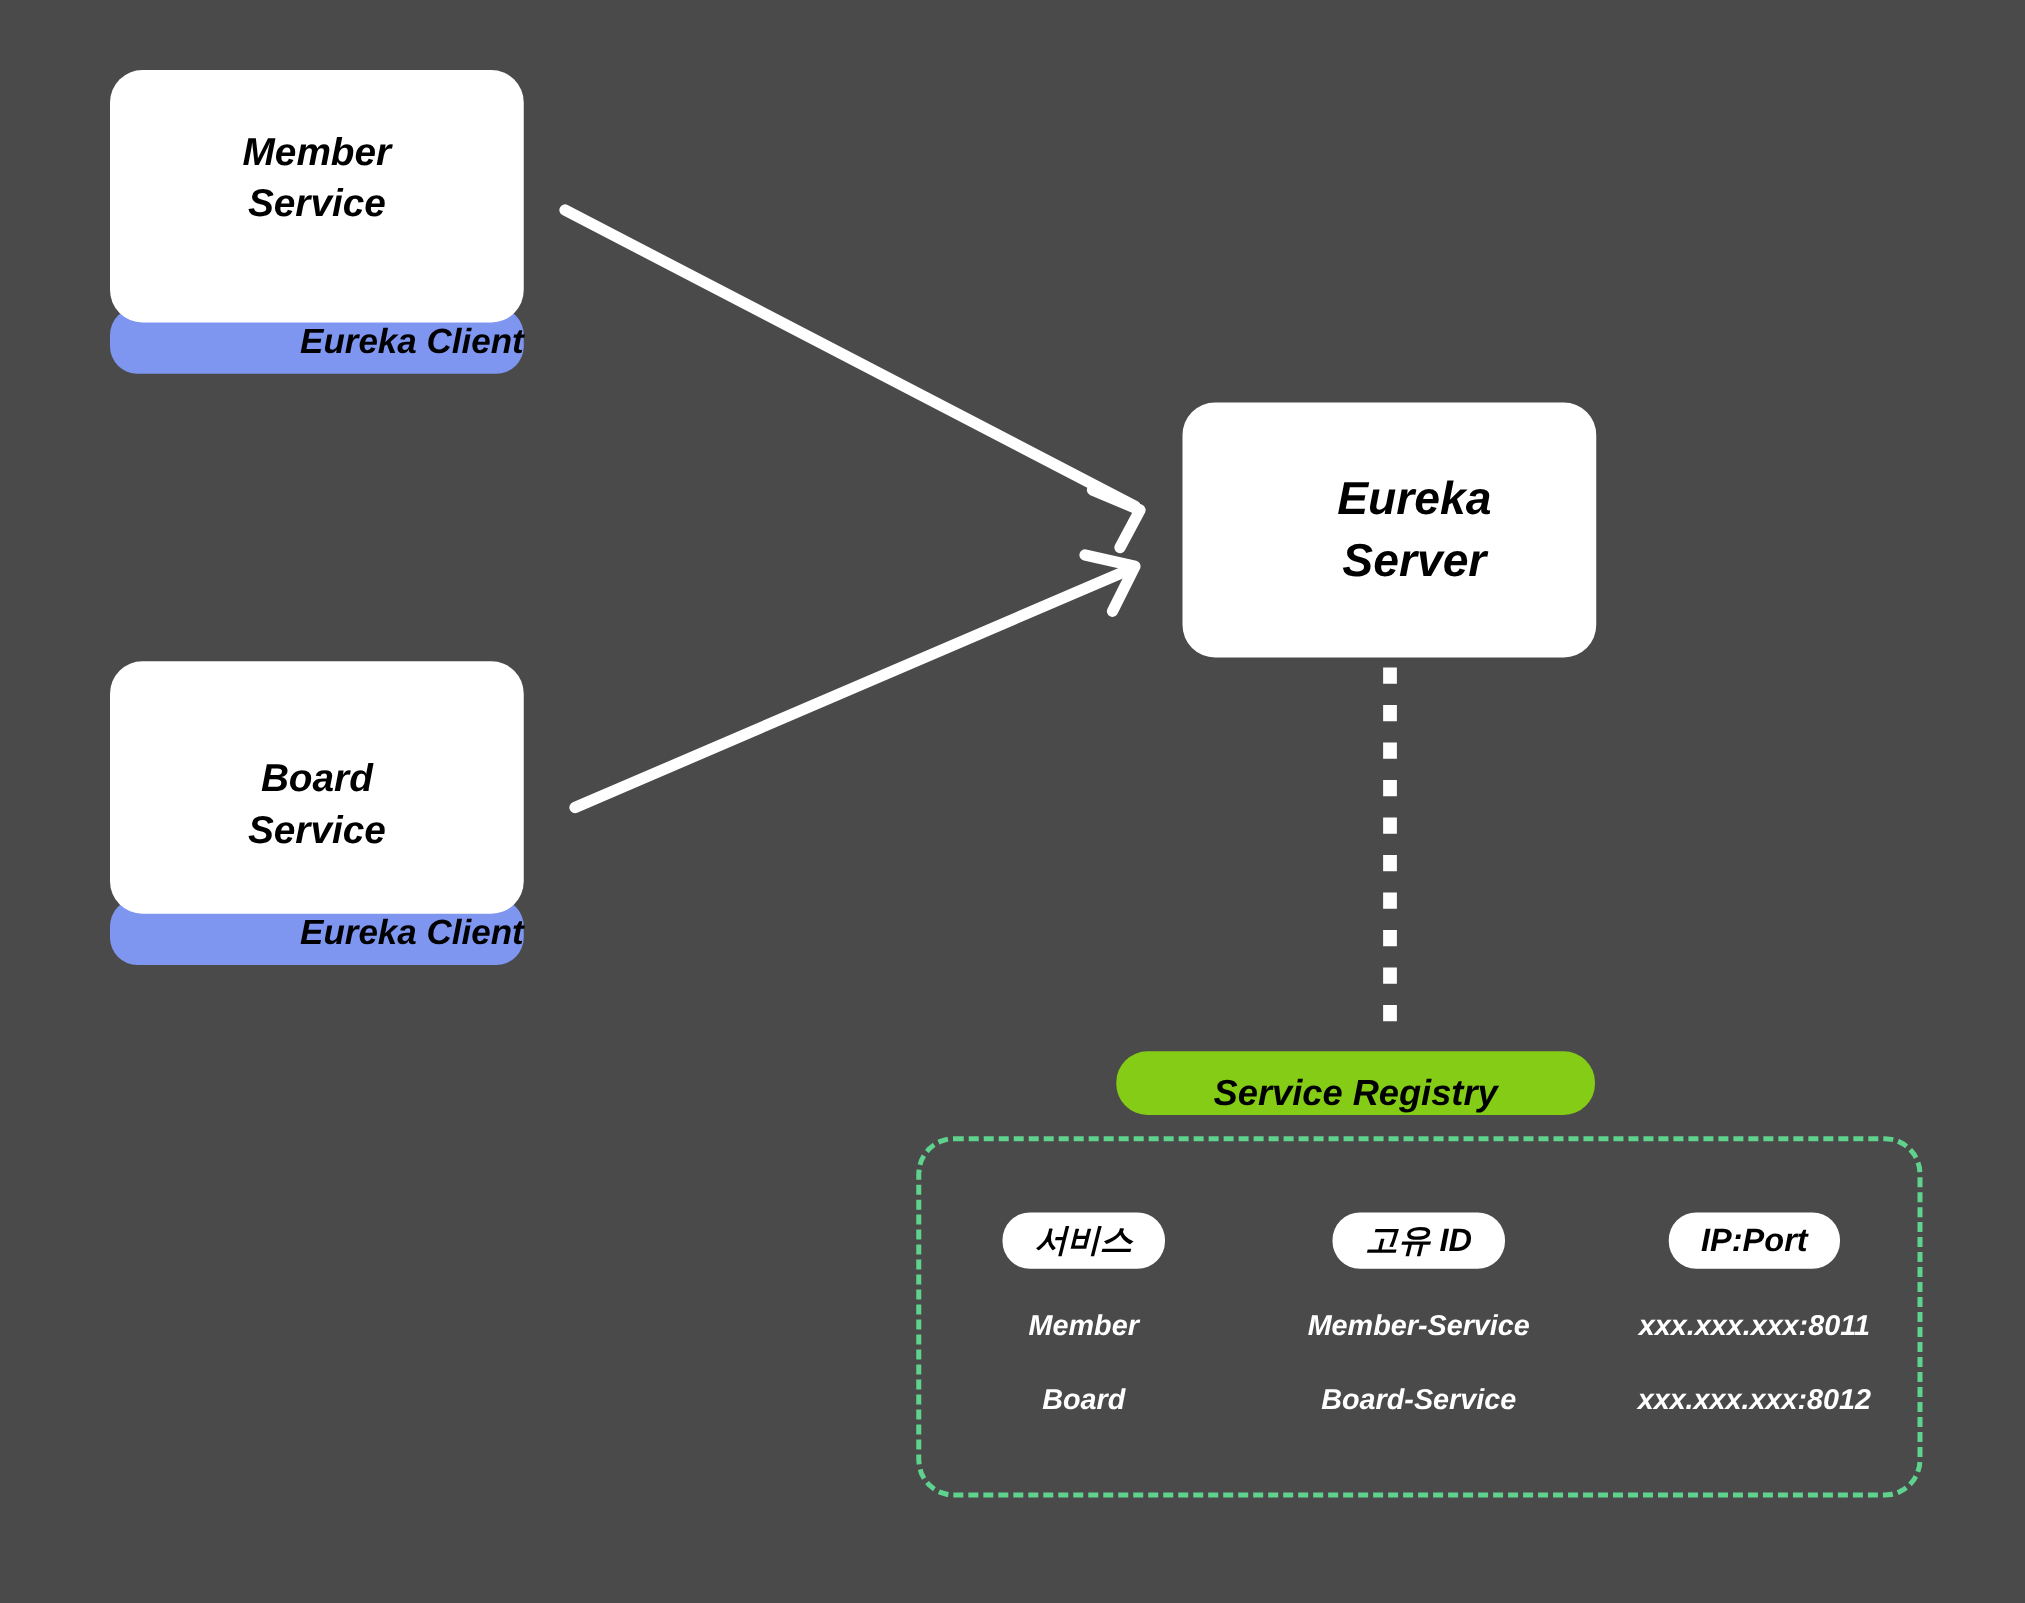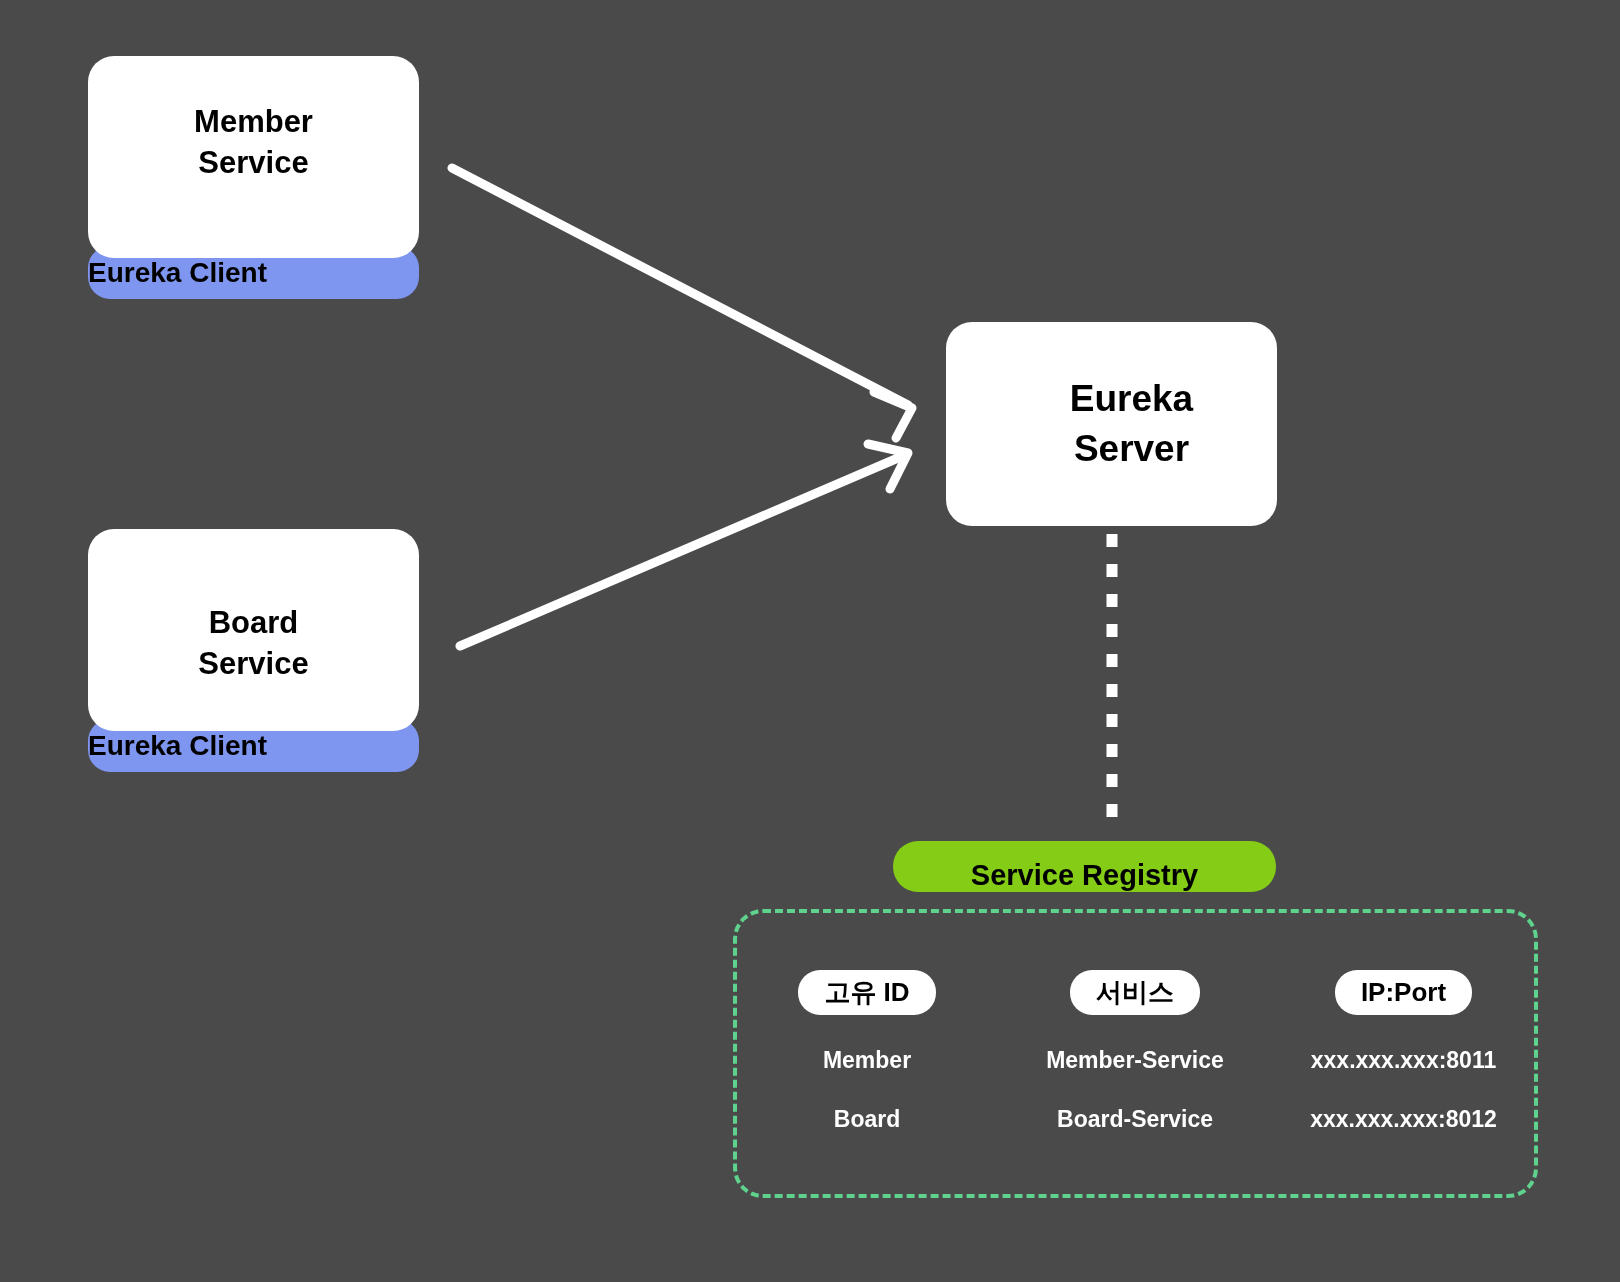--- a/index.html
+++ b/index.html
@@ -11,20 +11,21 @@
   body {
     background: #4a4a4a;
     font-family: "Liberation Sans", sans-serif;
     position: relative;
   }
   #stage {
     position: absolute;
     left: 0; top: 0;
     width: 1620px;
     height: 1178px;
+    font-style: italic;
   }
 
   
   .service-node { position: absolute; }
 
   .service-card {
     background: #ffffff;
     border-radius: 26px;
     width: 100%;
     display: flex;
@@ -42,21 +43,21 @@
     white-space: pre-line;
   }
 
   .eureka-client-badge {
     background: #7f96f0;
     border-radius: 22px;
     height: 53px;
     margin-top: -12px;
     display: flex;
     align-items: center;
-    justify-content: flex-start;
+    justify-content: flex-end;
     position: relative;
     z-index: 1;
   }
   .eureka-client-badge span {
     color: #000000;
     font-weight: bold;
     font-size: 28px;
   }
 
   
@@ -234,28 +235,28 @@
 
 
   <div id="service-registry-badge">
     <span>Service Registry</span>
   </div>
 
   <div id="registry-panel"></div>
 
   <div id="registry-table">
     <div class="registry-header-row">
+      <div class="registry-col col-service">
+        <div class="header-pill">
+          <span>서비스</span>
+        </div>
+      </div>
       <div class="registry-col col-id">
         <div class="header-pill">
           <span>고유 ID</span>
-        </div>
-      </div>
-      <div class="registry-col col-service">
-        <div class="header-pill">
-          <span>서비스</span>
         </div>
       </div>
       <div class="registry-col col-ip">
         <div class="header-pill">
           <span>IP:Port</span>
         </div>
       </div>
     </div>
 
     <div class="registry-data-row" id="registry-row-0">

